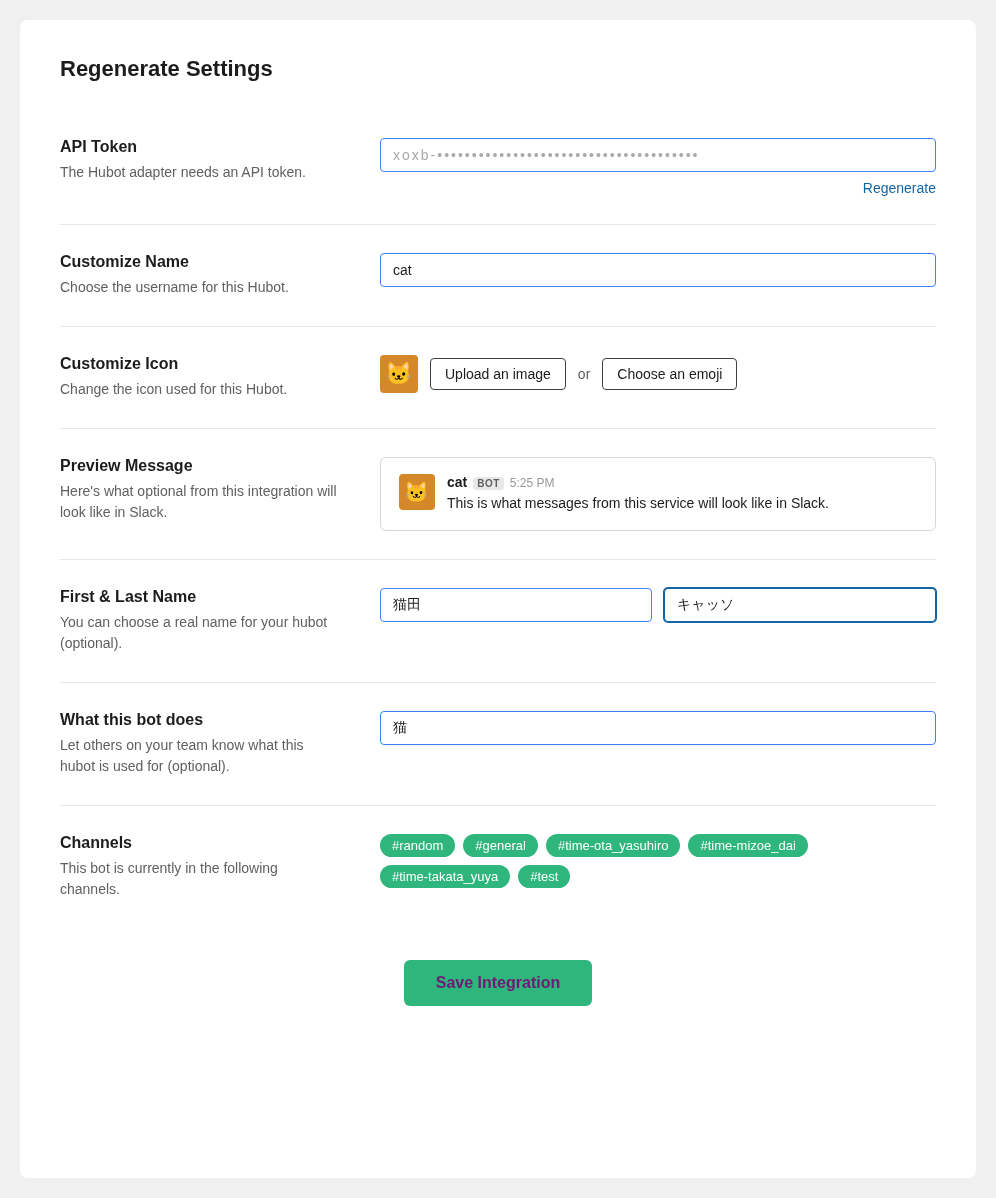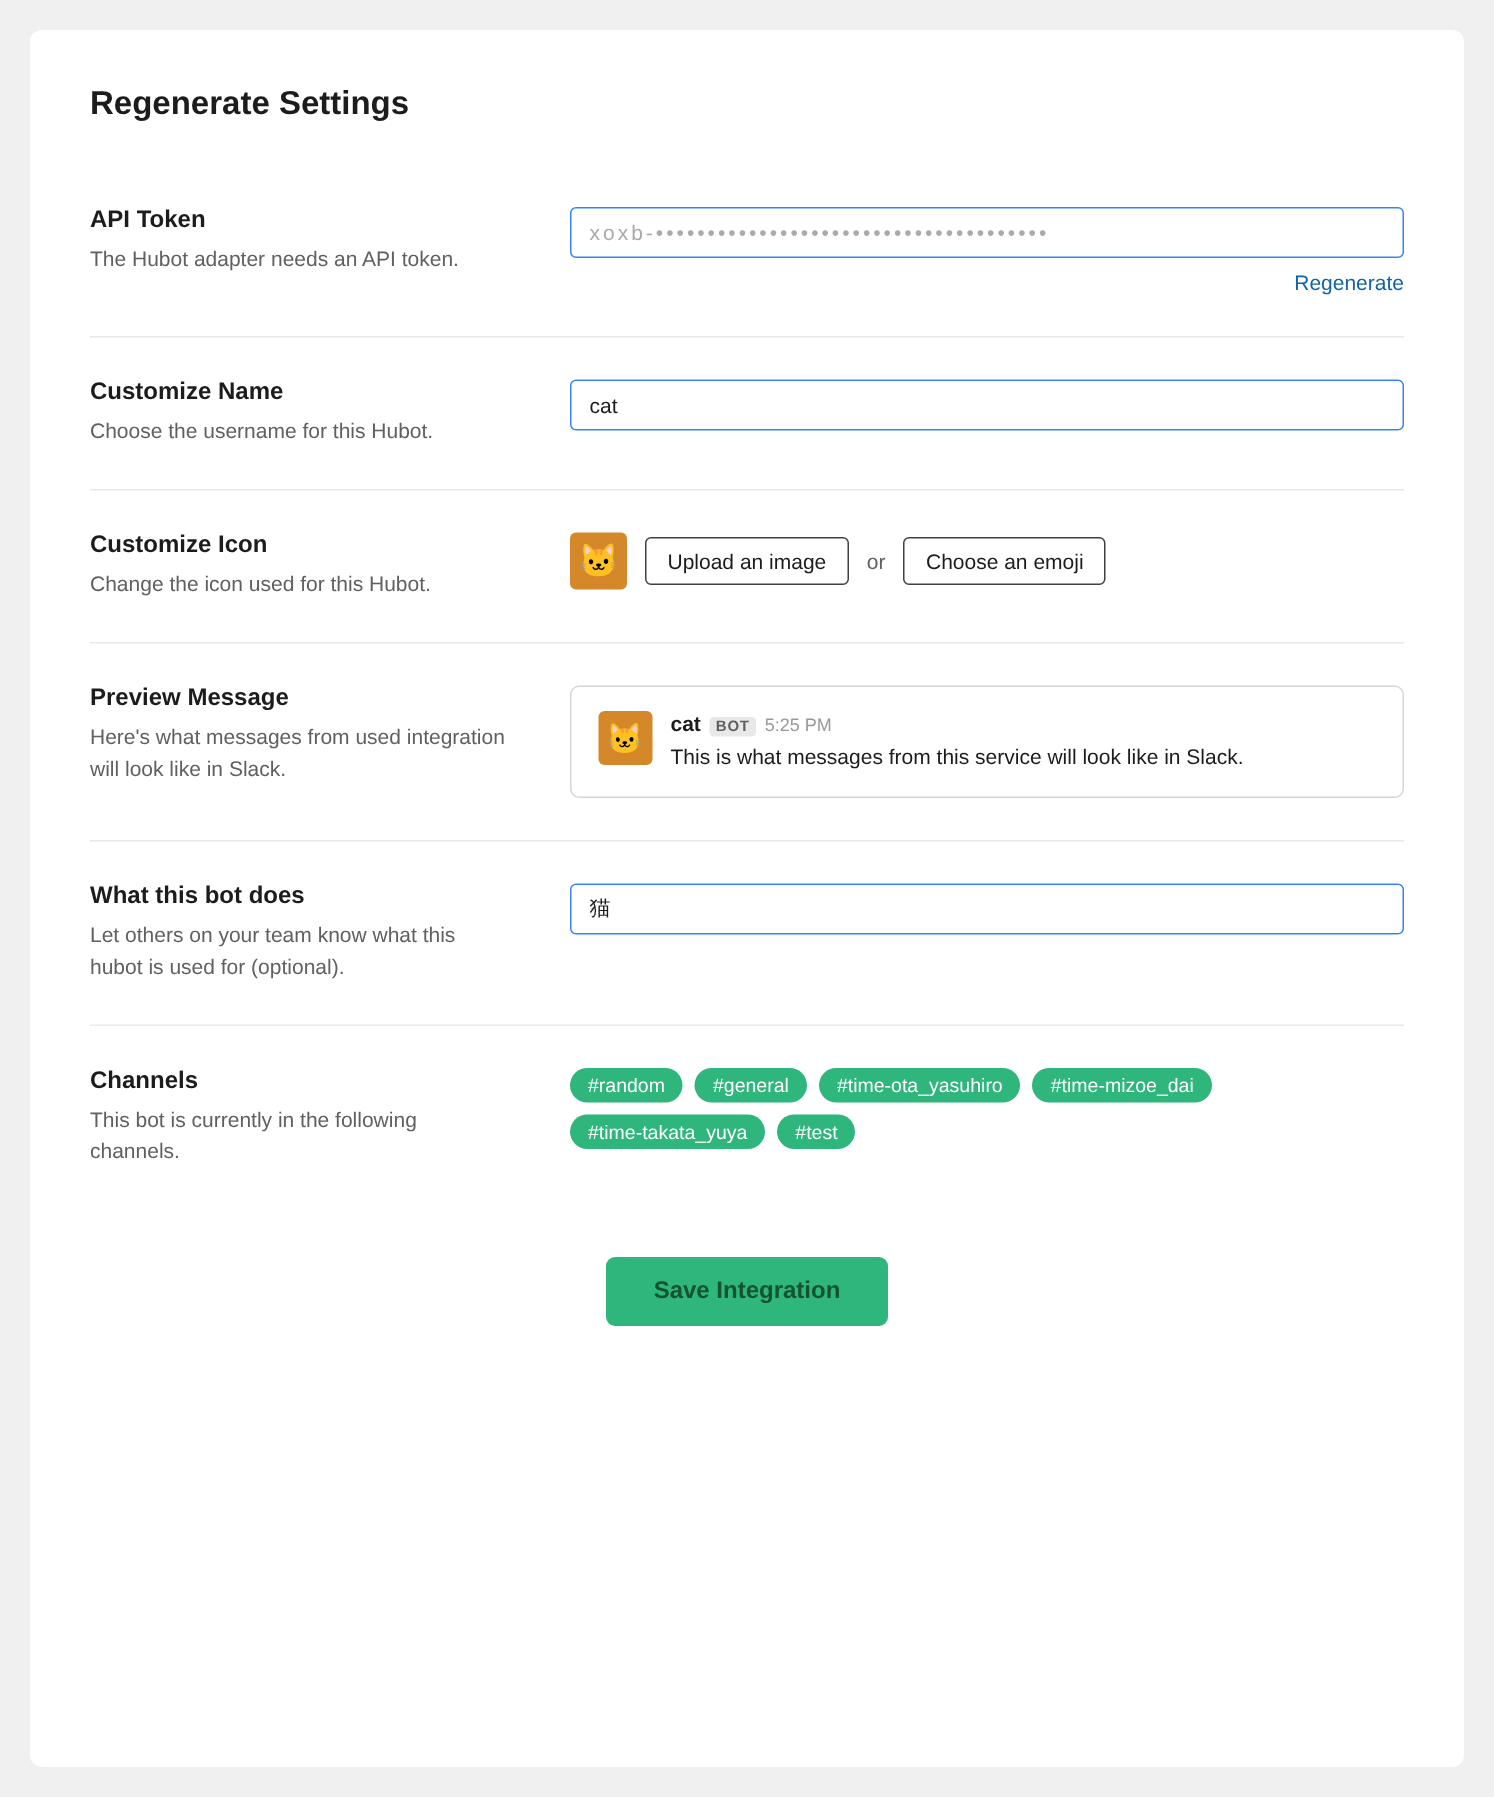--- a/index.html
+++ b/index.html
@@ -176,21 +176,21 @@
     .channel-tag {
       background: #2eb67d;
       color: #fff;
       border-radius: 20px;
       padding: 4px 12px;
       font-size: 13px;
       font-weight: 400;
     }
     .save-btn {
       background: #2eb67d;
-      color: #14532d;
+      color: #701a75;
       border: none;
       border-radius: 6px;
       padding: 14px 32px;
       font-size: 16px;
       font-weight: 700;
       cursor: pointer;
       margin-top: 32px;
       display: block;
       margin-left: auto;
       margin-right: auto;
@@ -243,40 +243,54 @@
           <button class="btn-outline">Choose an emoji</button>
         </div>
       </div>
     </div>
   </div>
 
   <div class="section">
     <div class="section-layout">
       <div class="section-left">
         <div class="section-title">Preview Message</div>
-        <div class="section-desc">Here's what messages from used integration will look like in Slack.</div>
+        <div class="section-desc">Here's what optional from this integration will look like in Slack.</div>
       </div>
       <div class="section-right">
         <div class="preview-box">
           <div class="preview-avatar">
             <span>🐱</span>
           </div>
           <div class="preview-content">
             <div class="preview-name-row">
               <span class="preview-username">cat</span>
               <span class="preview-badge">BOT</span>
               <span class="preview-time">5:25 PM</span>
             </div>
             <div class="preview-message">This is what messages from this service will look like in Slack.</div>
           </div>
         </div>
       </div>
     </div>
   </div>
 
+  <div class="section">
+    <div class="section-layout">
+      <div class="section-left">
+        <div class="section-title">First &amp; Last Name</div>
+        <div class="section-desc">You can choose a real name for your hubot (optional).</div>
+      </div>
+      <div class="section-right">
+        <div class="name-row">
+          <input class="text-input" type="text" value="猫田" style="">
+          <input class="text-input" type="text" value="キャッソ" style="">
+        </div>
+      </div>
+    </div>
+  </div>
 
   <div class="section">
     <div class="section-layout">
       <div class="section-left">
         <div class="section-title">What this bot does</div>
         <div class="section-desc">Let others on your team know what this hubot is used for (optional).</div>
       </div>
       <div class="section-right">
         <input class="text-input" type="text" value="猫" style="">
       </div>

